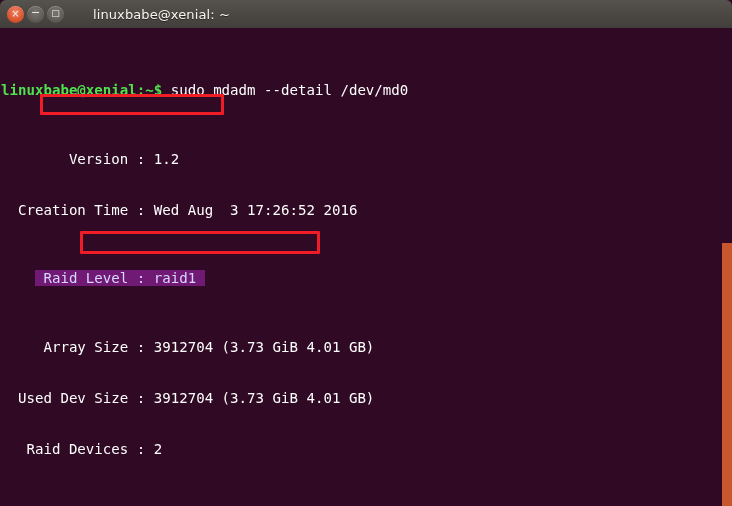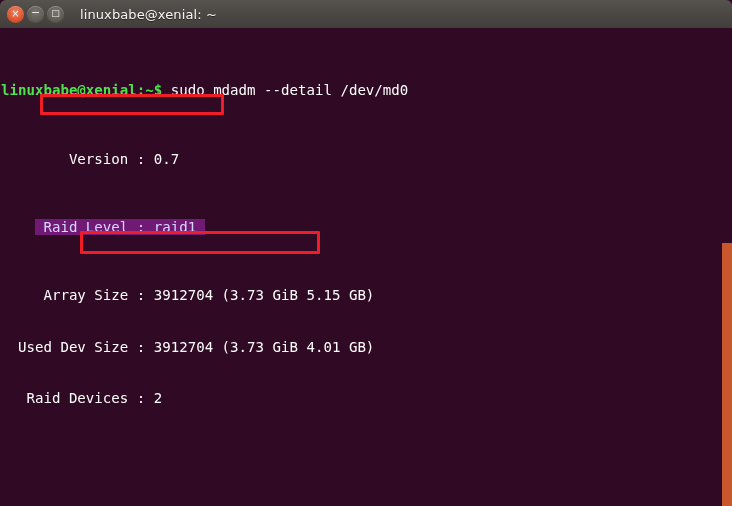--- a/index.html
+++ b/index.html
@@ -57,21 +57,21 @@
     background: radial-gradient(circle at 50% 35%, #f08363 0%, #d9542e 62%, #b2401f 100%);
   }
   .wbtn.min, .wbtn.max {
     background: radial-gradient(circle at 50% 35%, #79766f 0%, #5f5c56 62%, #4a4742 100%);
   }
   .wbtn .glyph { position: relative; top: -0.5px; }
   .wbtn.min .glyph { font-size: 11px; top: -2px; }
   .wbtn.max .glyph { font-size: 9px; top: -1px; }
 
   .title-text {
-    margin-left: 16px;
+    margin-left: 29px;
     color: #f6f4f2;
     font-family: "DejaVu Sans", "Liberation Sans", sans-serif;
     font-size: 13px;
     font-weight: normal;
     letter-spacing: 0.1px;
     text-shadow: 0 1px 0 rgba(0,0,0,0.45);
     white-space: nowrap;
   }
   
   .terminal {
@@ -144,25 +144,26 @@
         </div>
     </div>
     <div class="title-text">linuxbabe@xenial: ~</div>
   </div>
 
   <div class="terminal">
     <div class="screen">
 
       <div class="line"><span class="prompt">linuxbabe@xenial:~$</span><span class="cmdtext"> sudo mdadm --detail /dev/md0</span></div>
 
-      <div class="line"><span>        Version : 0.7</span></div>
+      <div class="line"><span>        Version : 1.2</span></div>
+      <div class="line"><span>  Creation Time : Wed Aug  3 17:26:52 2016</span></div>
 
       <div class="line"><span>    </span><span class="sel"> Raid Level : raid1 </span></div>
 
-      <div class="line"><span>     Array Size : 3912704 (3.73 GiB 5.15 GB)</span></div>
+      <div class="line"><span>     Array Size : 3912704 (3.73 GiB 4.01 GB)</span></div>
       <div class="line"><span>  Used Dev Size : 3912704 (3.73 GiB 4.01 GB)</span></div>
       <div class="line"><span>   Raid Devices : 2</span></div>
       
       
       
       
 
       
 
       

